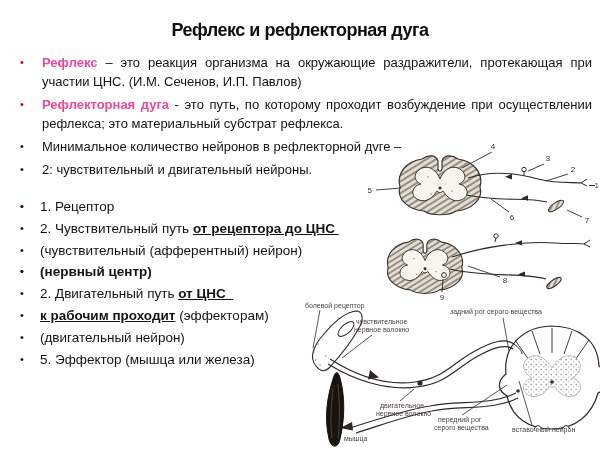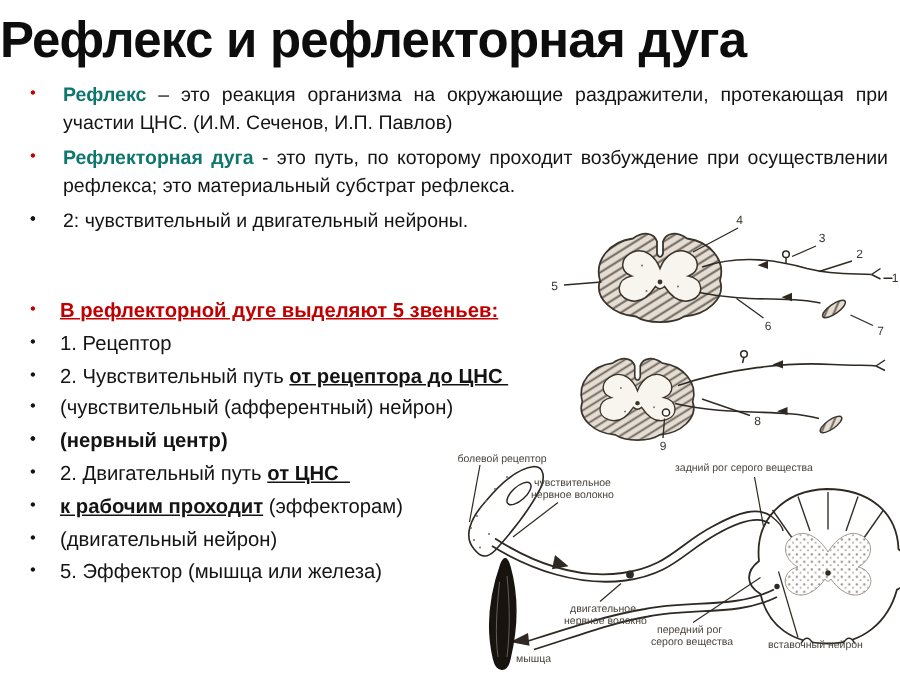--- a/index.html
+++ b/index.html
@@ -1,25 +1,25 @@
 <!DOCTYPE html>
 <html><head>
 <meta charset="utf-8">
 <style>
   html,body{margin:0;padding:0;background:#fff;}
   body{width:600px;height:450px;position:relative;overflow:hidden;
        font-family:"Liberation Sans",sans-serif;color:#141414;}
-  .title{position:absolute;top:8px;left:0;right:0;margin:0;
-         font-size:34px;font-weight:bold;color:#0d0d0d;letter-spacing:-0.5px;}
+  .title{position:absolute;top:8px;left:0;right:0;margin:12px;text-align:center;
+         font-size:18px;font-weight:bold;color:#0d0d0d;letter-spacing:-0.5px;}
   
   .intro{position:absolute;top:53px;left:14px;width:578px;}
   .iitem{position:relative;padding-left:28px;font-size:13px;line-height:19px;margin-bottom:4px;}
   .iitem .marker{position:absolute;left:6px;top:0;font-size:11px;}
   .iitem.justify .txt{display:block;text-align:justify;}
-  .lead{font-weight:bold;color:#0f766e;margin-top:48px;}
+  .lead{font-weight:bold;color:#ec4899;margin-top:48px;}
   .marker.red{color:#c00000;}
   .marker.black{color:#141414;}
   
   .links{position:absolute;top:196px;left:14px;width:345px;}
   .litem{position:relative;padding-left:26px;font-size:13.5px;line-height:21.8px;white-space:nowrap;}
   .litem .marker{position:absolute;left:6px;top:0;font-size:11px;}
   .heading-text{font-weight:bold;color:#c00000;text-decoration:underline;}
   .strong-u{font-weight:bold;text-decoration:underline;}
   .bold{font-weight:bold;margin-top:41px;}
   
@@ -39,31 +39,31 @@
     <div class="iitem justify">
       <span class="marker red">•</span>
       <span class="txt"><span class="lead">Рефлекс</span><span> – это реакция организма на окружающие раздражители, протекающая при участии ЦНС. (И.М. Сеченов, И.П. Павлов)</span></span>
     </div>
     <div class="iitem justify">
       <span class="marker red">•</span>
       <span class="txt"><span class="lead">Рефлекторная дуга</span><span> - это путь, по которому проходит возбуждение при осуществлении рефлекса; это материальный субстрат рефлекса.</span></span>
     </div>
     <div class="iitem">
       <span class="marker black">•</span>
+      <span class="txt">Минимальное количество нейронов в рефлекторной дvге –</span>
     </div>
     <div class="iitem">
       <span class="marker black">•</span>
       <span class="txt">2: чувствительный и двигательный нейроны.</span>
     </div>
   </div>
 
   <div class="links">
     <div class="litem">
       <span class="marker red">•</span>
-      <span class="heading-text">В рефлекторной дуге выделяют 5 звеньев:</span>
     </div>
     <div class="litem">
       <span class="marker black">•</span>
       <span>1. Рецептор</span><span class="strong-u"></span><span class="bold"></span><span></span>
     </div>
     <div class="litem">
       <span class="marker black">•</span>
       <span>2. Чувствительный путь </span><span class="strong-u">от рецептора до ЦНС&nbsp;</span><span></span>
     </div>
     <div class="litem">

